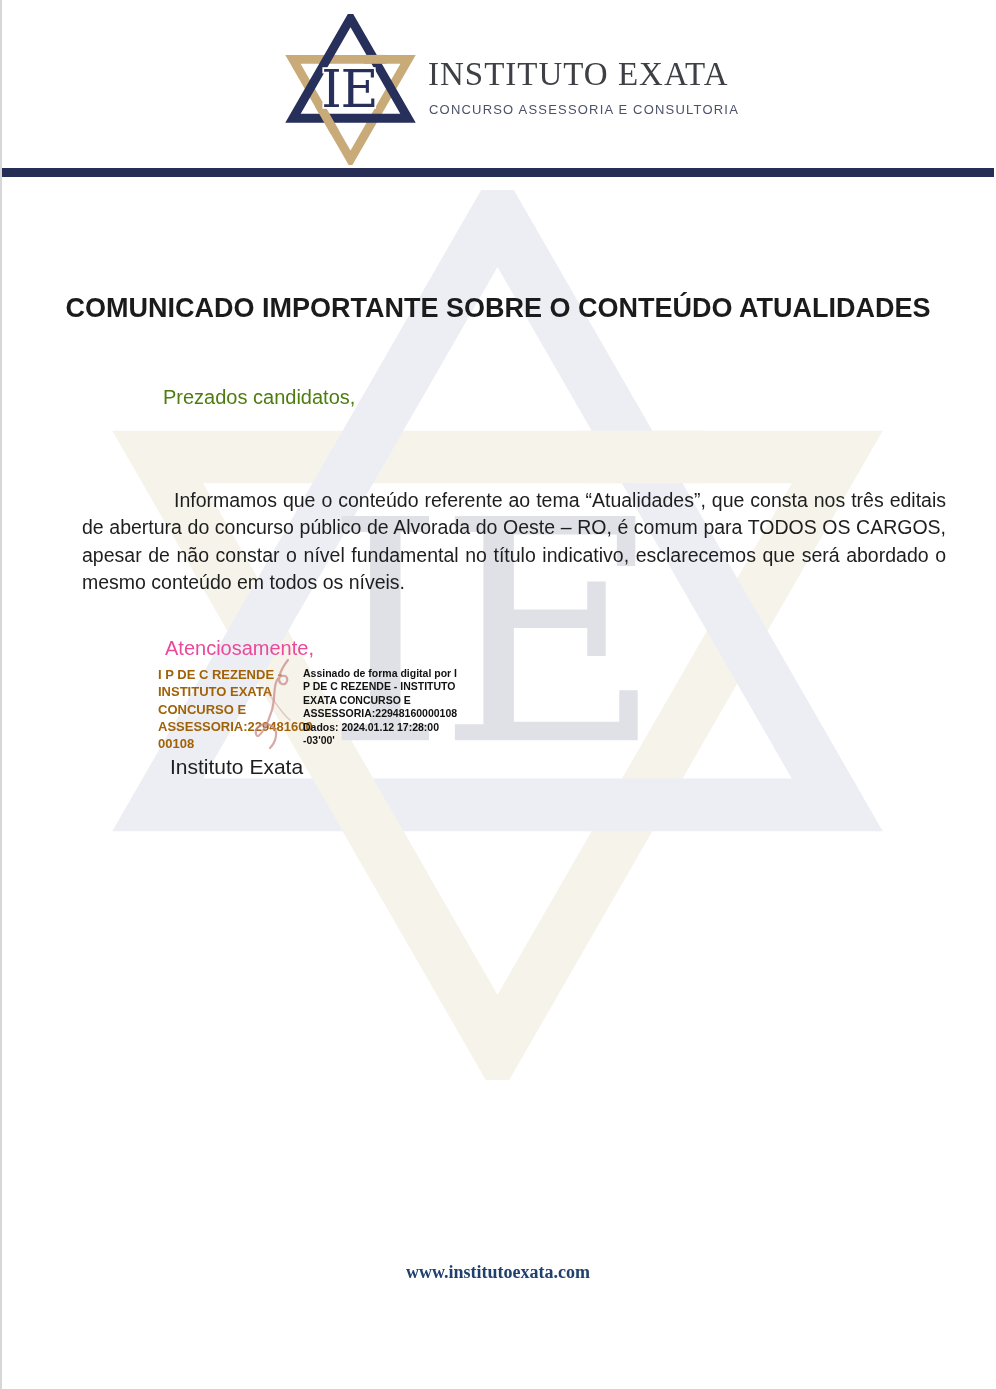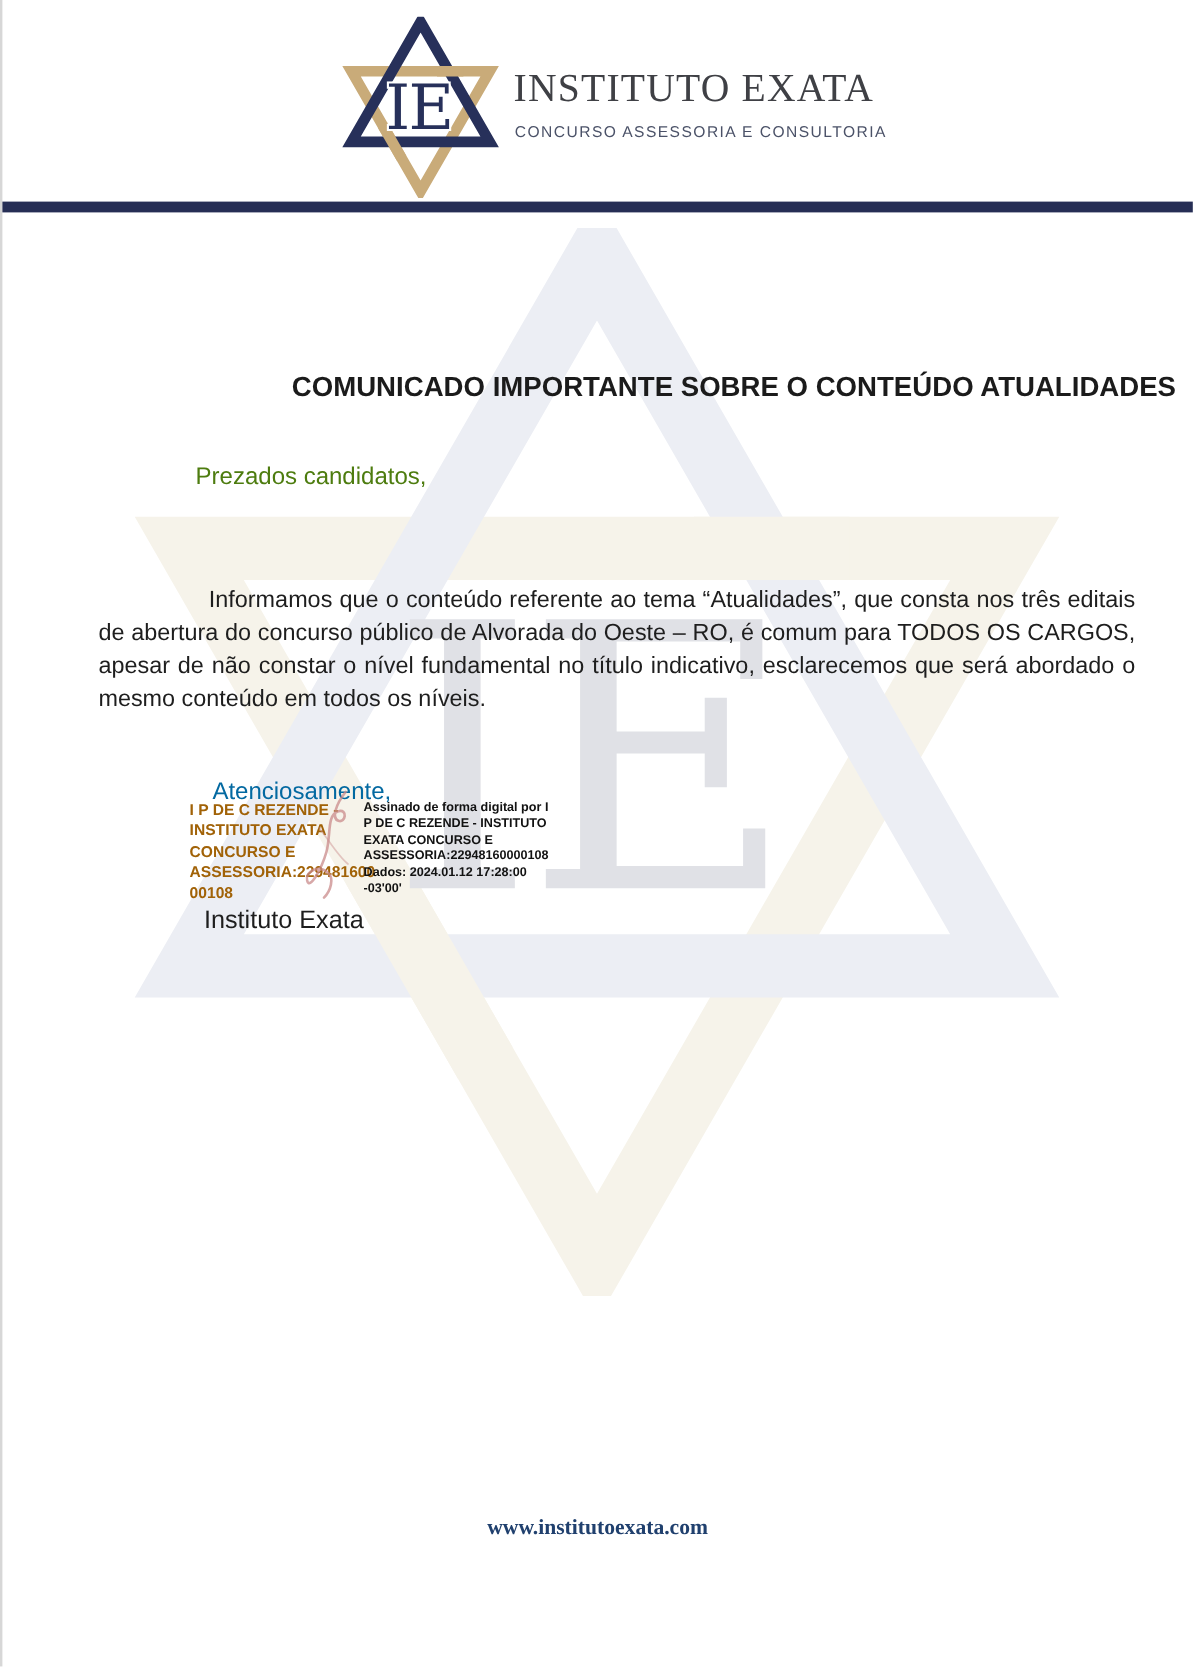--- a/index.html
+++ b/index.html
@@ -26,36 +26,36 @@
     font-size:13px; line-height:18px; letter-spacing:1.2px;
     color:#4b5268; white-space:nowrap;text-align:center;
   }
   .bar { position:absolute; left:2px; top:168px; width:992px; height:9px; background:#262e55; }
 
   
   .watermark { position:absolute; left:93px; top:190px; width:809px; height:890px; z-index:0; pointer-events:none; }
 
   main { position:absolute; inset:0; z-index:1; }
   .title {
-    position:absolute; left:0; right:0; top:293px; margin:16px;
-    text-align:right;
-    font-size:23px; font-weight:bold; color:#1b1b1b; letter-spacing:0;
+    position:absolute; left:0; right:0; top:293px; margin:0;
+    text-align:center;
+    font-size:27px; font-weight:bold; color:#1b1b1b; letter-spacing:0;
   }
   .salutation {
     position:absolute; left:163px; top:386px; margin:0;
     font-size:20px; color:#4d7c0f;
   }
   .body-par {
     position:absolute; left:72px; top:477px; margin:10px; width:864px;
     font-size:19.5px; line-height:27.3px; text-align:justify; text-indent:92px;
     color:#1e1e1e;
   }
   .closing {
-    position:absolute; left:165px; top:637px; margin:12px;
-    font-size:20px; color:#0369a1;
+    position:absolute; left:165px; top:637px; margin:0;
+    font-size:20px; color:#ec4899;
   }
   .sig-cert {
     position:absolute; left:158px; top:666px; margin:0;
     font-size:13px; font-weight:700; line-height:17.3px;
     white-space:pre; color:#a16207;
   }
   .flourish { position:absolute; left:246px; top:656px; width:60px; height:98px; }
   .sig-details {
     position:absolute; left:303px; top:667px; margin:0;
     font-size:10.5px; font-weight:600; line-height:13.4px;

